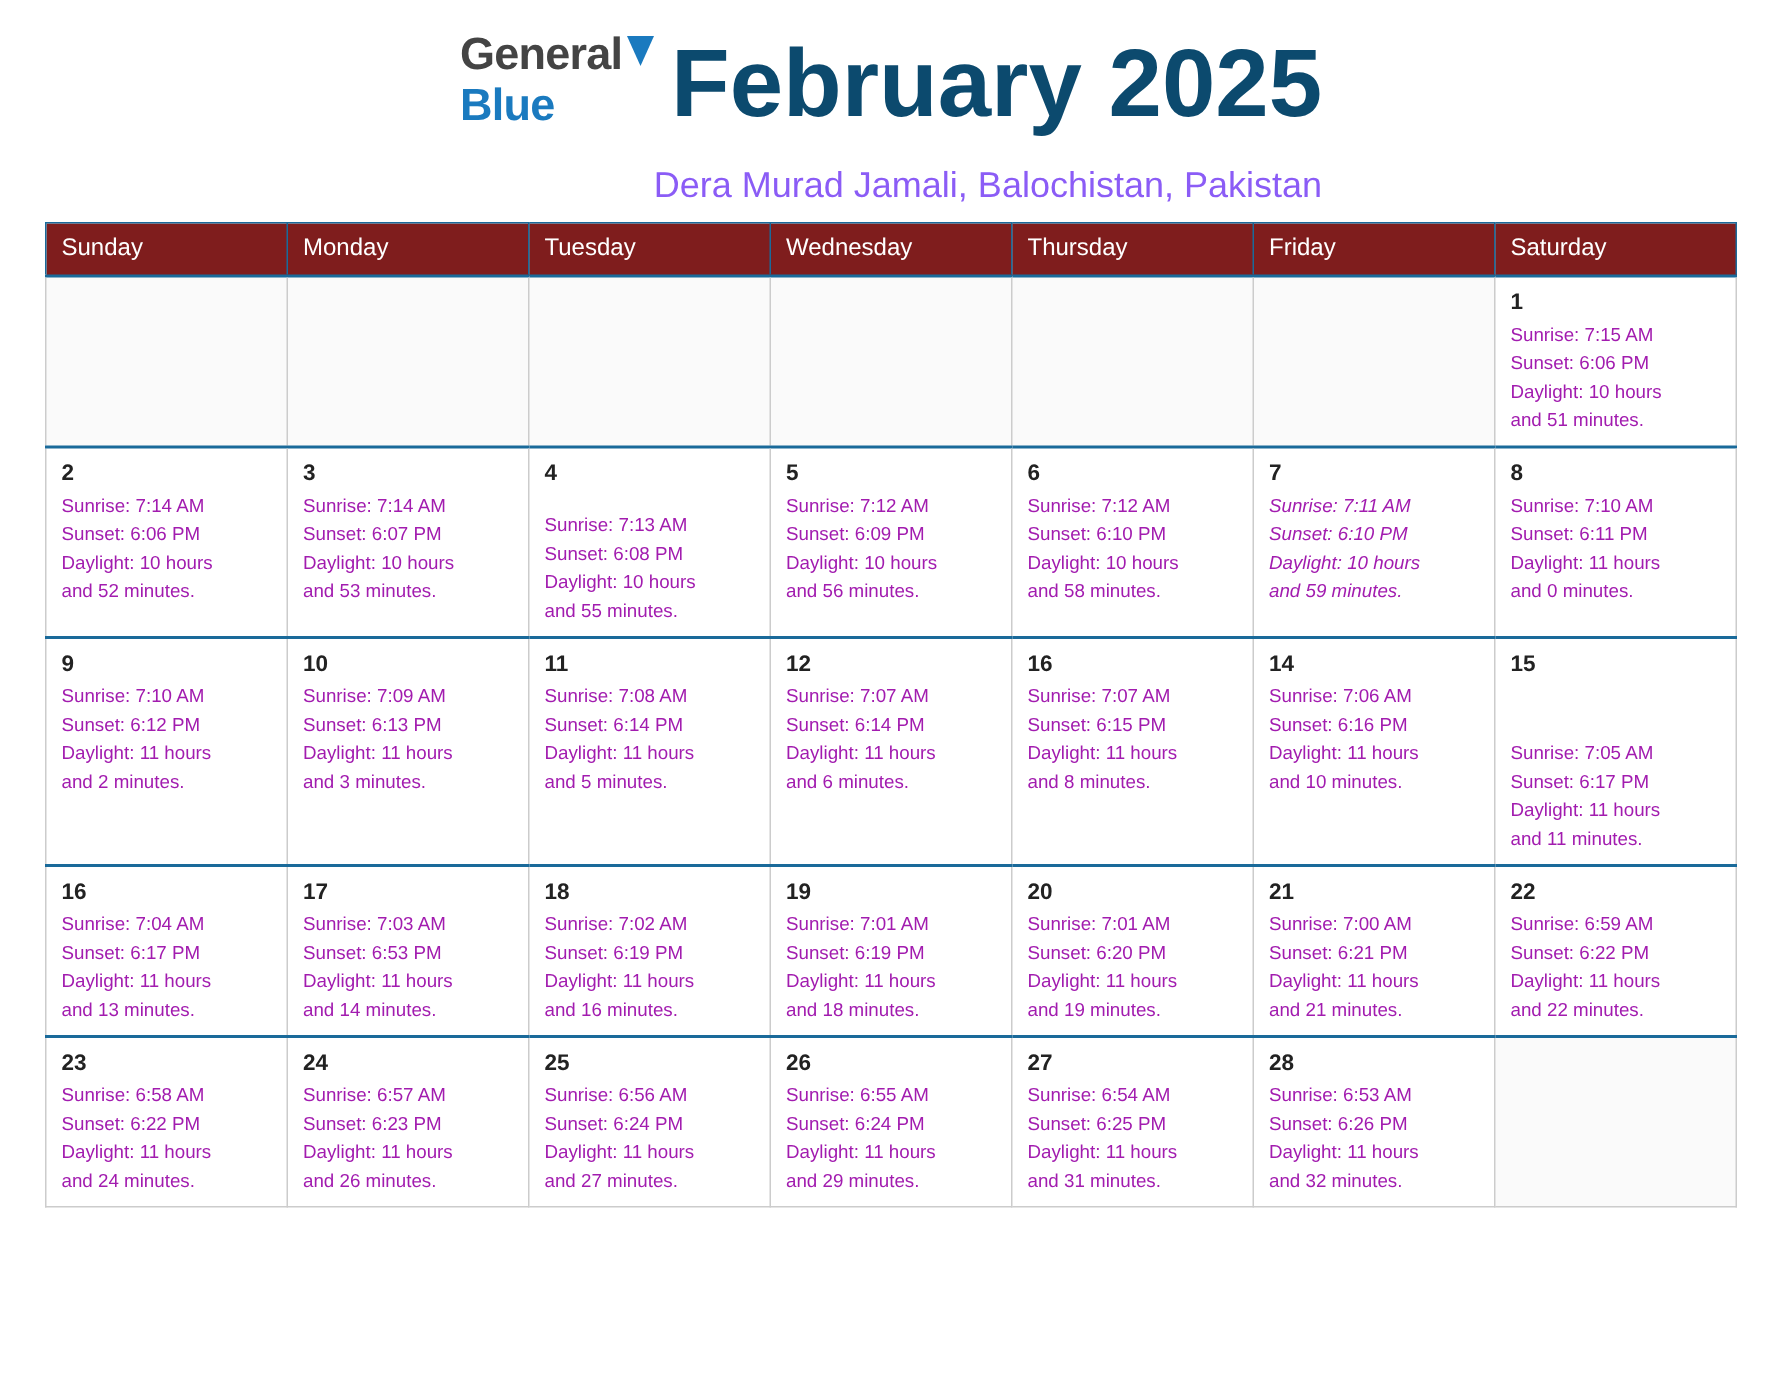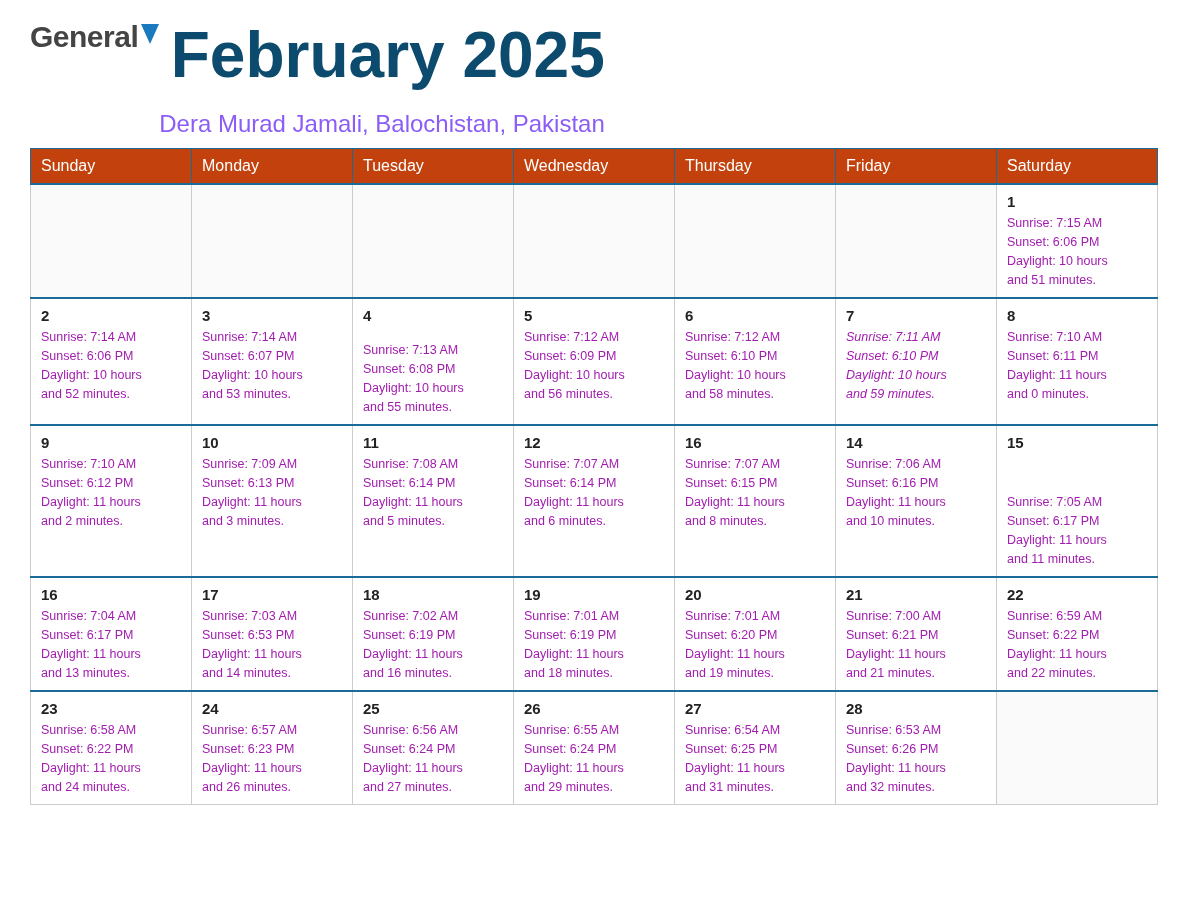--- a/index.html
+++ b/index.html
@@ -5,21 +5,21 @@
     * { box-sizing: border-box; margin: 0; padding: 0; }
     body {
       font-family: Arial, sans-serif;
       background: #fff;
       padding: 20px 30px;
       width: 1188px;
       min-height: 918px;
     }
     .header {
       display: flex;
-      justify-content: flex-start;
+      justify-content: center;
       align-items: flex-start;
       margin-bottom: 10px;
     }
     .title-area {
       text-align: right;
     }
     .month-title {
       font-size: 64px;
       font-weight: bold;
       color: #0c4a6e;
@@ -29,21 +29,21 @@
       font-size: 24px;
       color: #8b5cf6;
       margin-top: 20px;
     }
     .calendar {
       width: 100%;
       border-collapse: collapse;
       margin-top: 10px;
     }
     .calendar th {
-      background-color: #c2410c;
+      background-color: #7f1d1d;
       color: #fff;
       padding: 8px 10px;
       text-align: left;
       font-size: 16px;
       font-weight: normal;
       border: 1px solid #1a6a9a;
       margin-top: 32px;
     }
     .calendar td {
       vertical-align: top;
@@ -102,20 +102,23 @@
 <body>
 
 <div class="header">
   <div class="logo-wrapper">
     <div class="logo-text-wrapper">
       <div class="logo-top">
         <span class="logo-general-text">General</span>
         <svg width="18" height="20" viewBox="0 0 18 20" style="margin-left:3px;margin-bottom:6px;">
           <polygon points="0,0 18,0 9,20" fill="#1a7abf"></polygon>
         </svg>
+      </div>
+      <div>
+        <span class="logo-blue-text">Blue</span>
       </div>
     </div>
   </div>
   <div class="title-area">
     <div class="month-title">February 2025</div>
     <div class="subtitle">Dera Murad Jamali, Balochistan, Pakistan</div>
   </div>
 </div>
 
 <table class="calendar">

